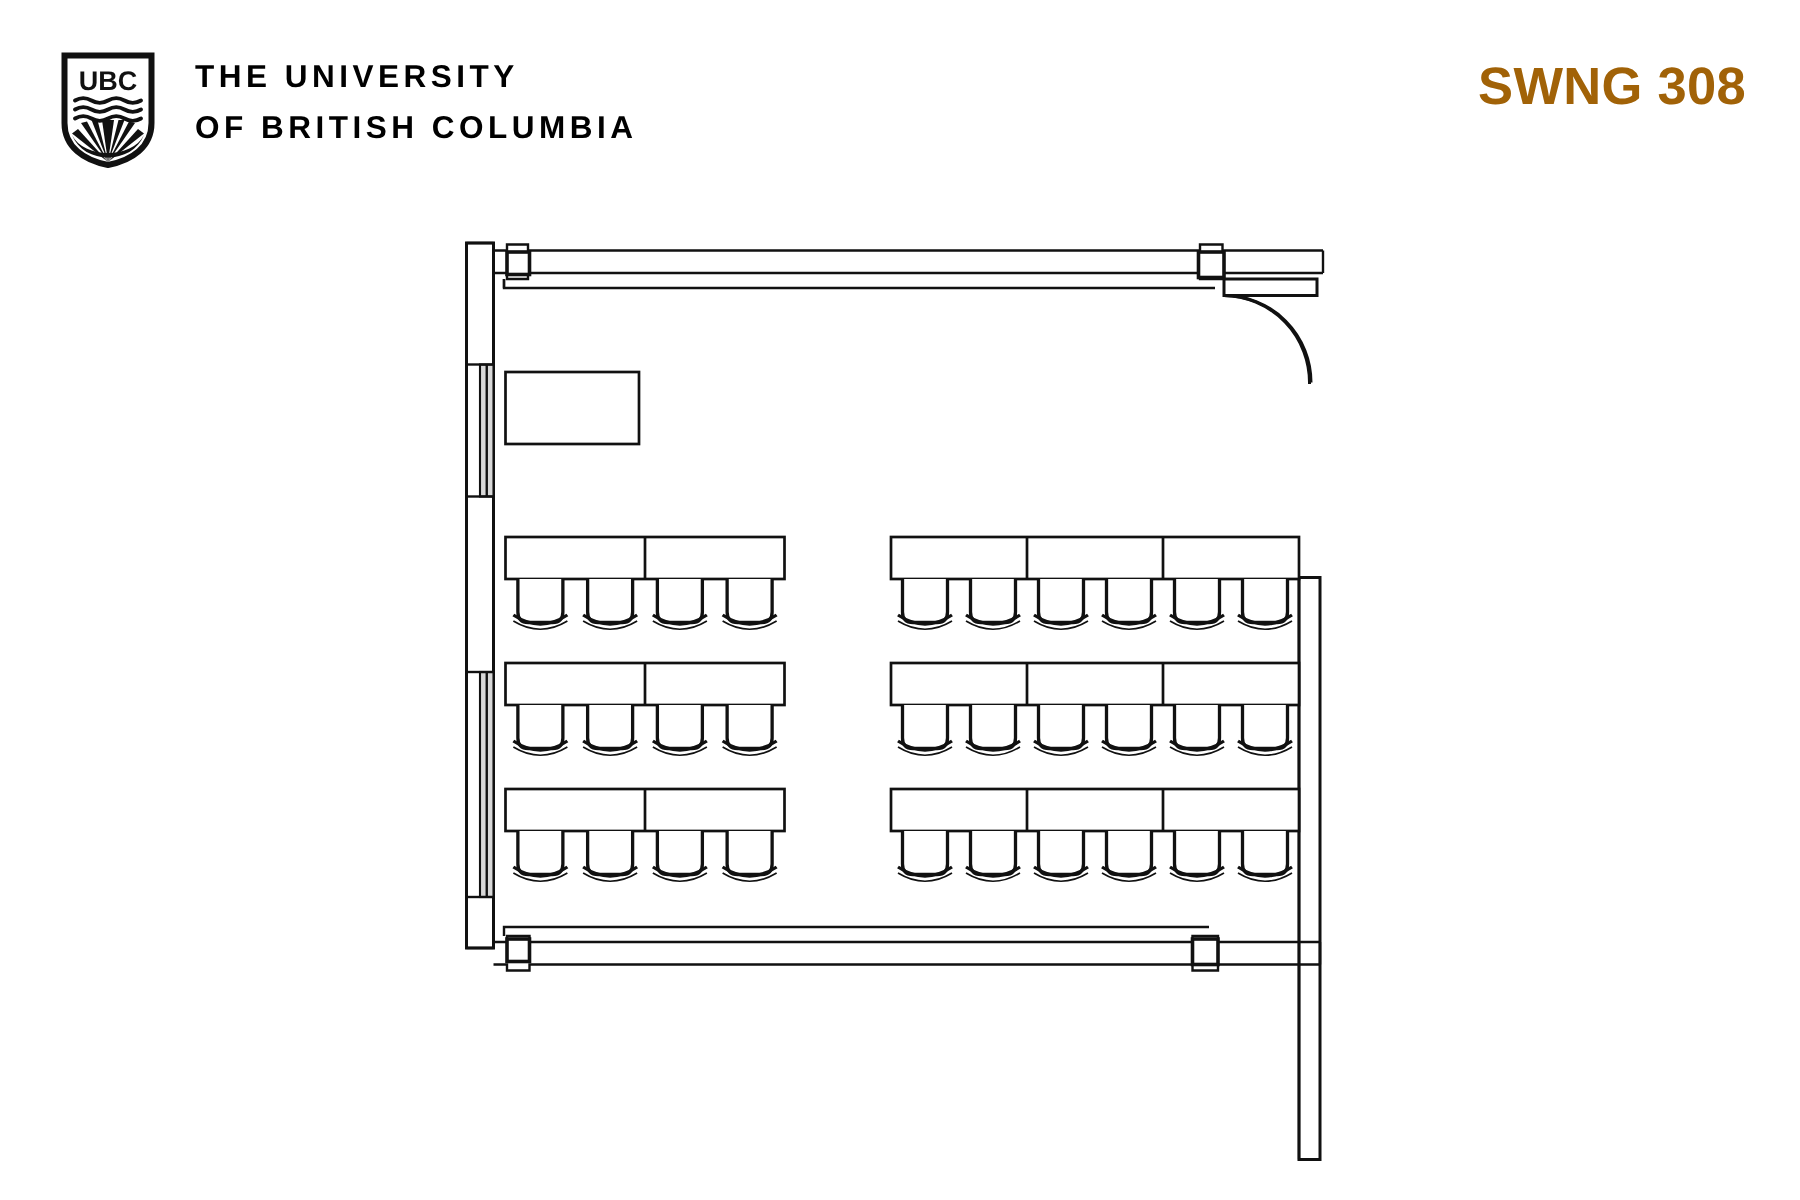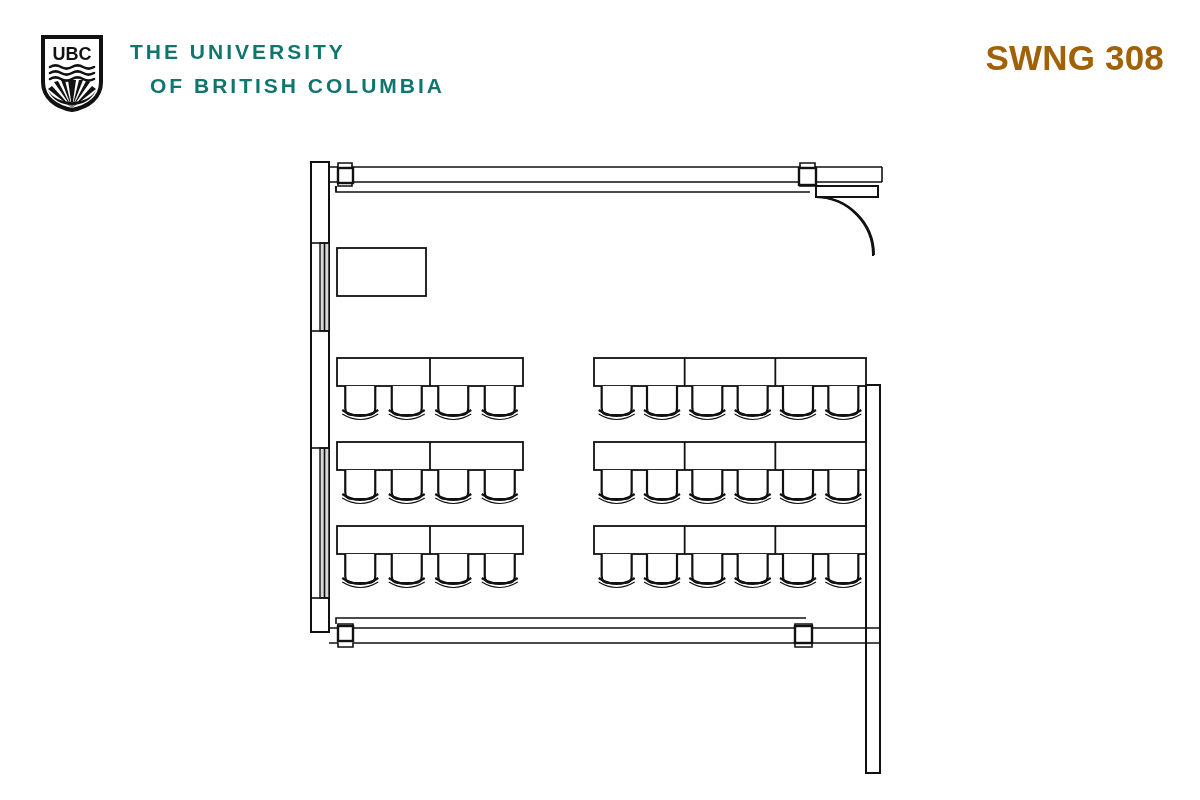--- a/index.html
+++ b/index.html
@@ -43,26 +43,25 @@
   #wordmark {
     margin-left: 26px;
     padding-top: 7px;
     line-height: 1.0;
   }
   .wordmark-line {
     font-family: "Liberation Sans", sans-serif;
     font-size: 21px;
     font-weight: bold;
     letter-spacing: 3.0px;
-    color: #0f766e;
+    color: #000000;
     white-space: nowrap;
   }
   .wordmark-line + .wordmark-line {
     margin-top: 13px;
-    margin-left: 20px;
   }
   #room-title {
     position: absolute;
     right: 36px;
     top: 38px;
     font-family: "Liberation Sans", sans-serif;
     font-size: 35px;
     font-weight: bold;
     letter-spacing: 0.2px;
     color: #a16207;

